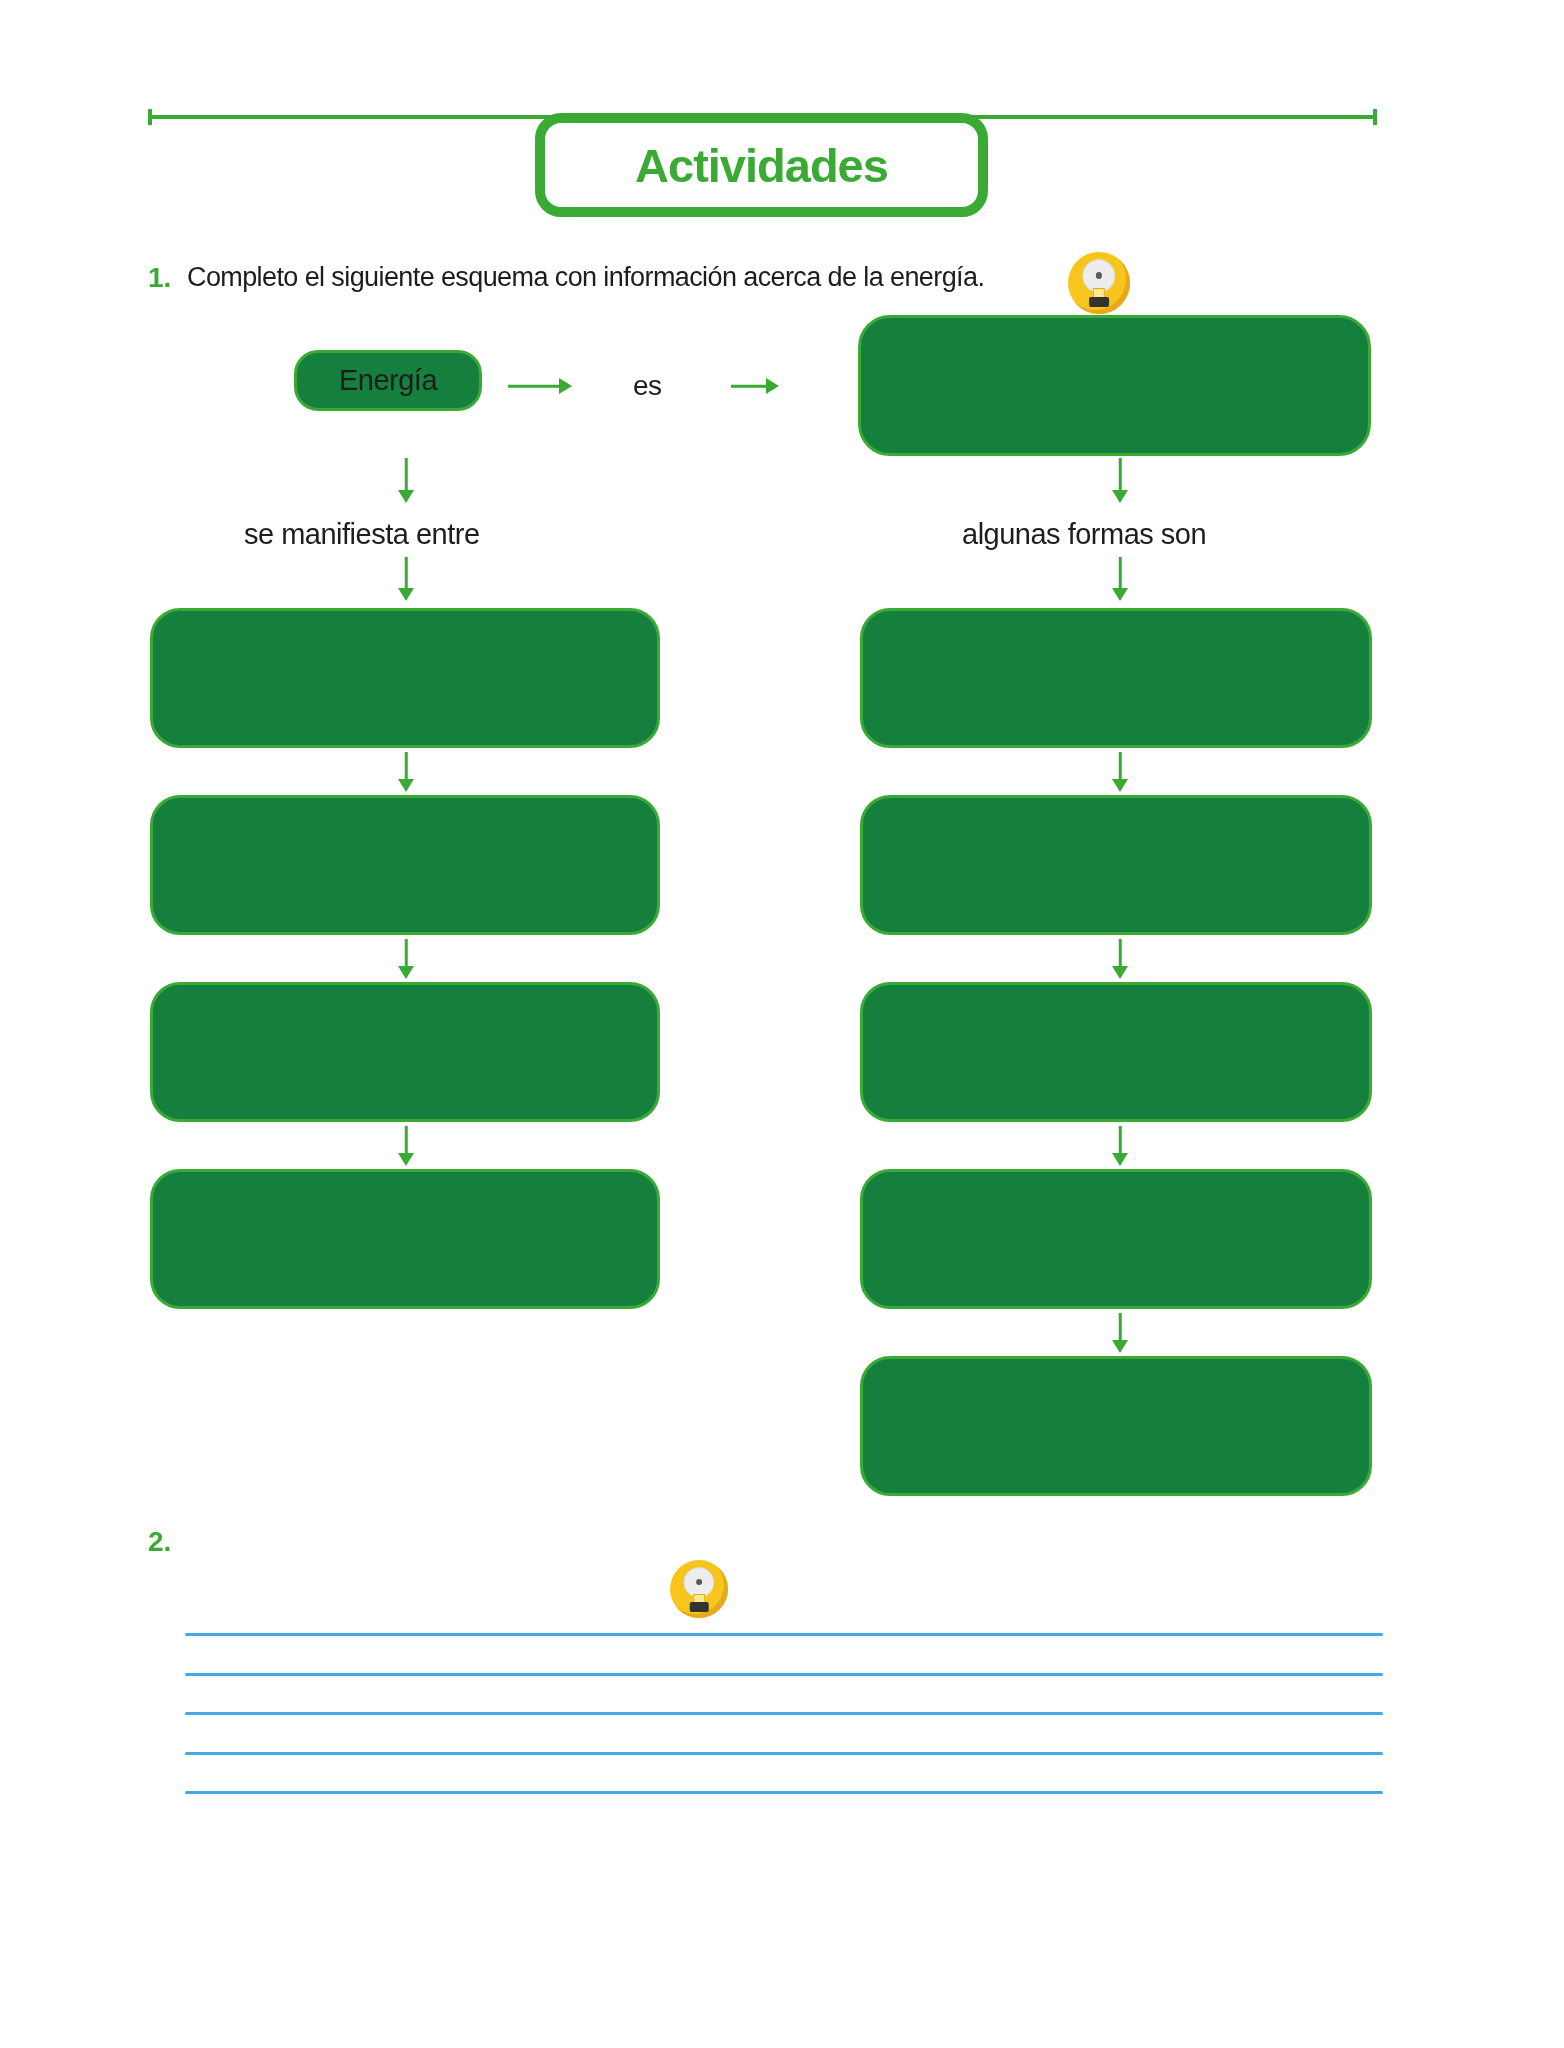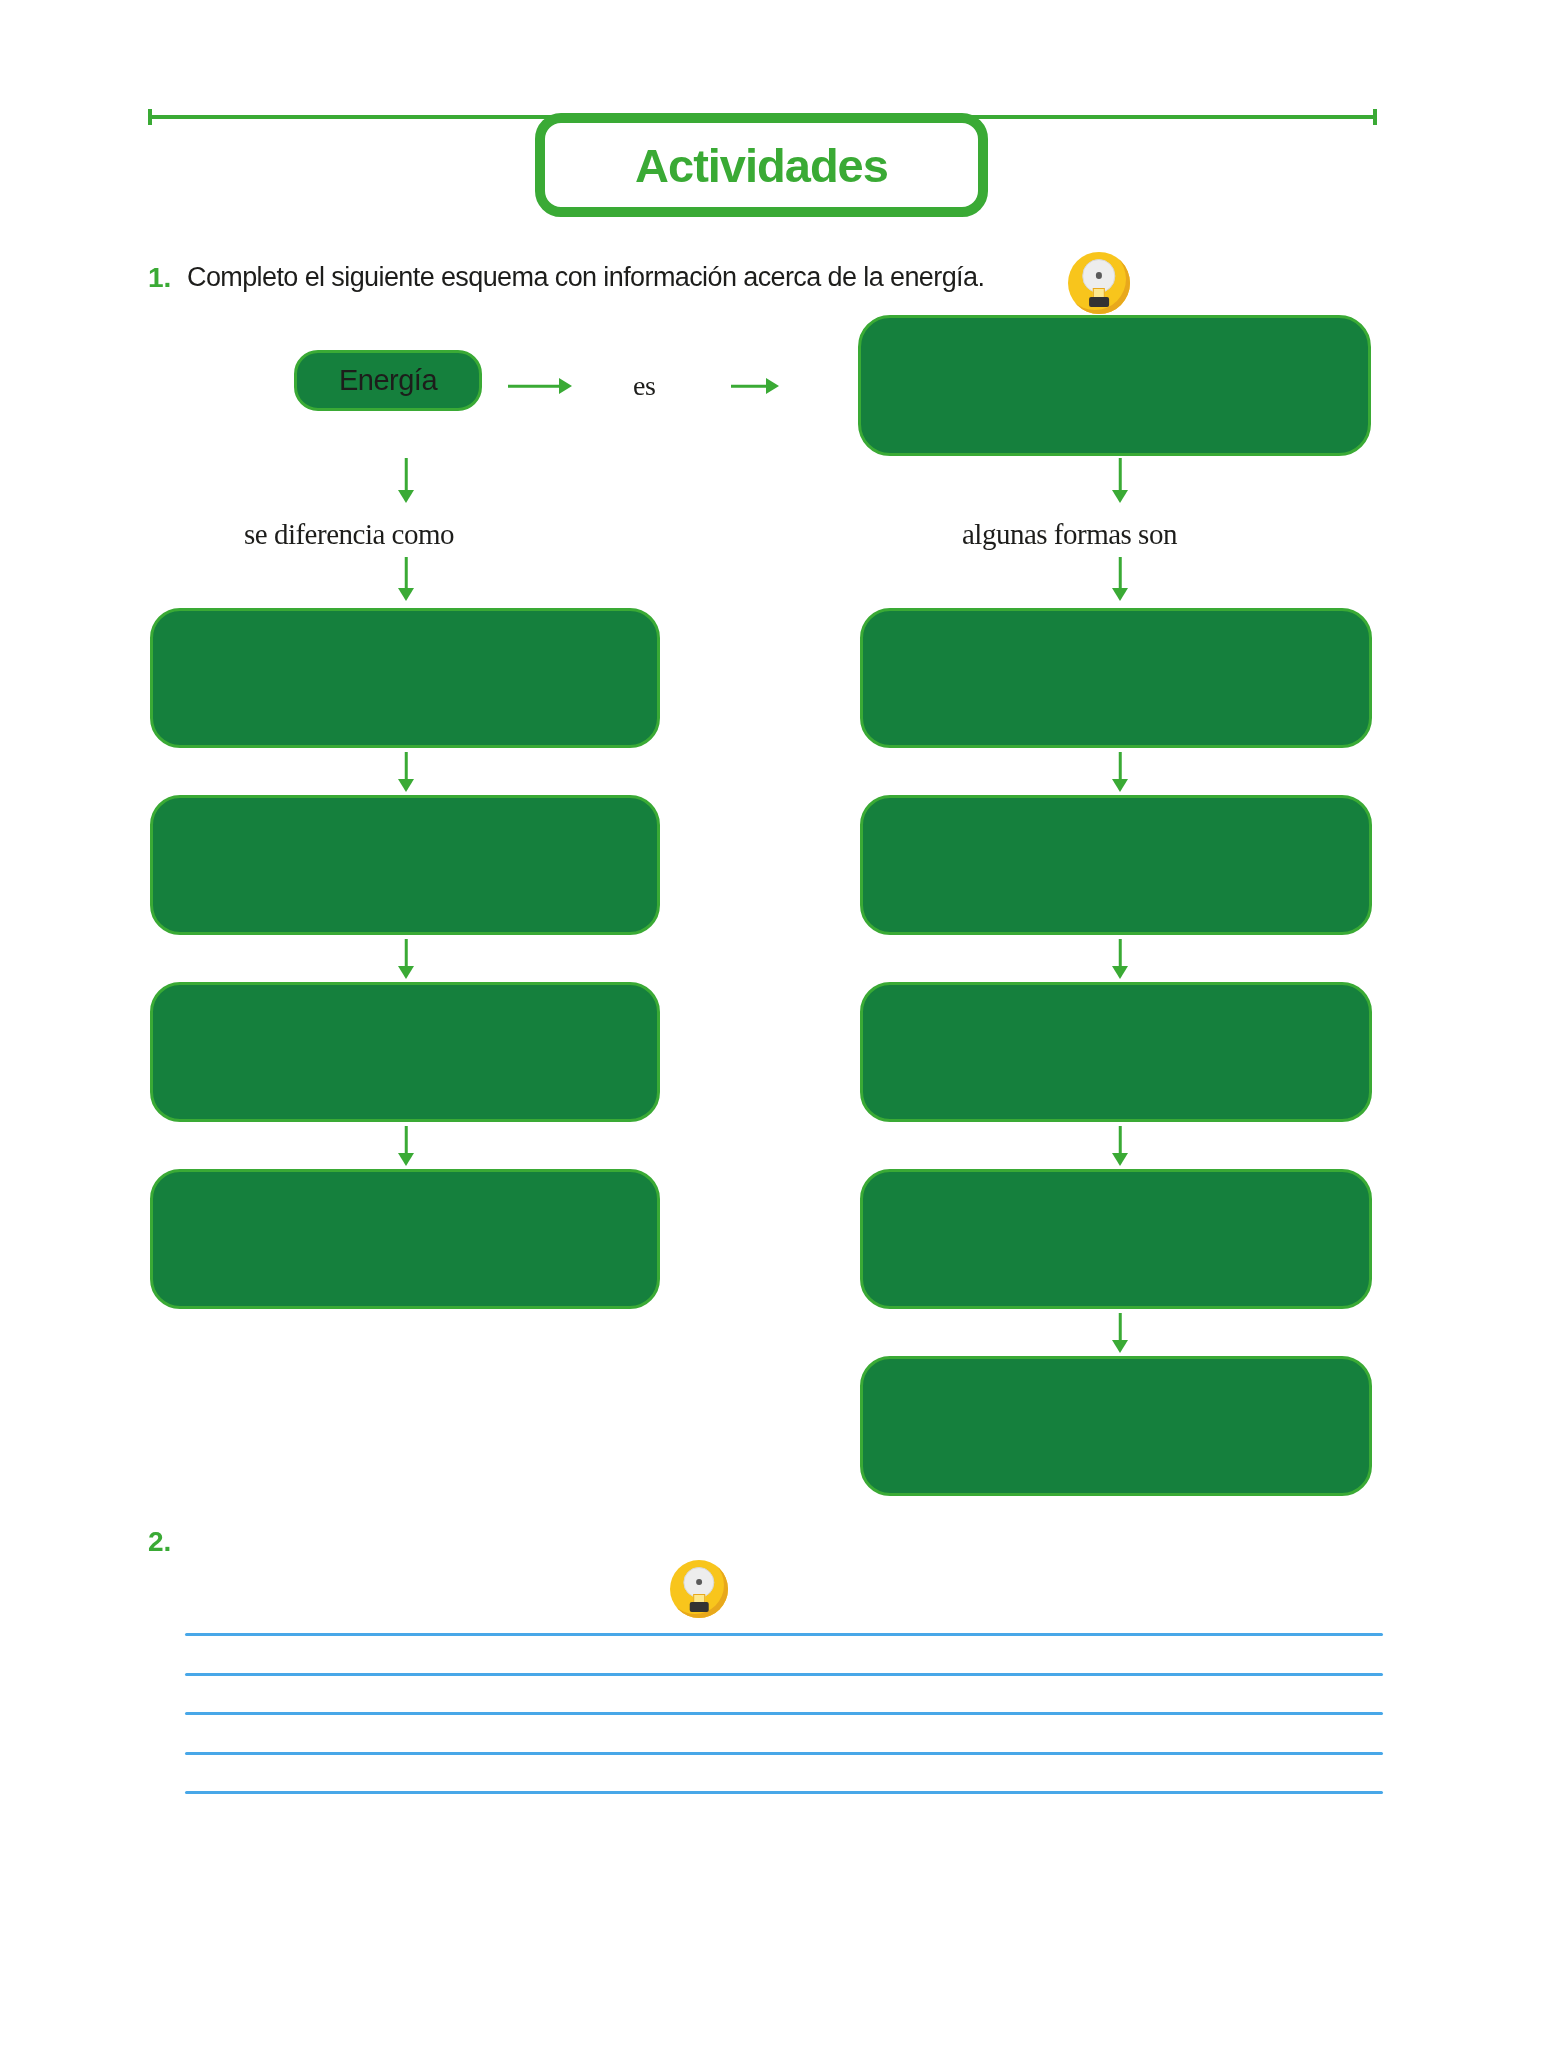--- a/index.html
+++ b/index.html
@@ -41,21 +41,21 @@
     background:#333333;border-radius:2px;}
 
   
   .gbox{position:absolute;border:3.5px solid var(--green);border-radius:30px;background:#15803d;}
   .energia{left:294px;top:350px;width:188px;height:61px;border-radius:24px;
     display:flex;align-items:center;justify-content:center;font-size:29px;color:var(--ink);letter-spacing:-0.5px;}
   .bigbox{left:858px;top:315px;width:513px;height:141px;border-radius:32px;}
   .lbox{left:150px;width:510px;height:140px;}
   .rbox{left:860px;width:512px;height:140px;}
 
-  .dlabel{position:absolute;font-size:29px;color:var(--ink);letter-spacing:-0.5px;white-space:nowrap;font-family:Liberation Serif, serif;}
+  .dlabel{position:absolute;font-size:29px;color:var(--ink);letter-spacing:-0.5px;white-space:nowrap;}
 
   
   .arrow-down{position:absolute;width:16px;}
   .arrow-down::before{content:"";position:absolute;left:50%;transform:translateX(-50%);top:0;bottom:11px;width:2.5px;background:var(--green);}
   .arrow-down::after{content:"";position:absolute;left:50%;transform:translateX(-50%);bottom:0;
     border-left:8px solid transparent;border-right:8px solid transparent;border-top:13px solid var(--green);}
   .arrow-right{position:absolute;height:16px;}
   .arrow-right::before{content:"";position:absolute;top:50%;transform:translateY(-50%);left:0;right:11px;height:2.5px;background:var(--green);}
   .arrow-right::after{content:"";position:absolute;top:50%;transform:translateY(-50%);right:0;
     border-top:8px solid transparent;border-bottom:8px solid transparent;border-left:13px solid var(--green);}
@@ -97,21 +97,21 @@
   <div class="gbox energia">
     <span>Energía</span>
   </div>
   <div class="arrow-right" style="left:508px;top:378px;width:64px;"></div>
   <span class="dlabel" style="left:633px;top:370px;font-size:28px;">es</span>
   <div class="arrow-right" style="left:731px;top:378px;width:48px;"></div>
   <div class="gbox bigbox"></div>
 
   <div class="arrow-down" style="left:398px;top:458px;height:45px;"></div>
   <div class="arrow-down" style="left:1112px;top:458px;height:45px;"></div>
-  <span class="dlabel" style="left:244px;top:518px;">se diferencia como</span>
+  <span class="dlabel" style="left:244px;top:518px;">se manifiesta entre</span>
   <span class="dlabel" style="left:962px;top:518px;">algunas formas son</span>
   <div class="arrow-down" style="left:398px;top:557px;height:44px;"></div>
   <div class="arrow-down" style="left:1112px;top:557px;height:44px;"></div>
 
   <div class="gbox lbox" style="top:608px;"></div>
   <div class="arrow-down" style="left:398px;top:752px;height:40px;"></div>
   <div class="gbox lbox" style="top:795px;"></div>
   <div class="arrow-down" style="left:398px;top:939px;height:40px;"></div>
   <div class="gbox lbox" style="top:982px;"></div>
   <div class="arrow-down" style="left:398px;top:1126px;height:40px;"></div>

